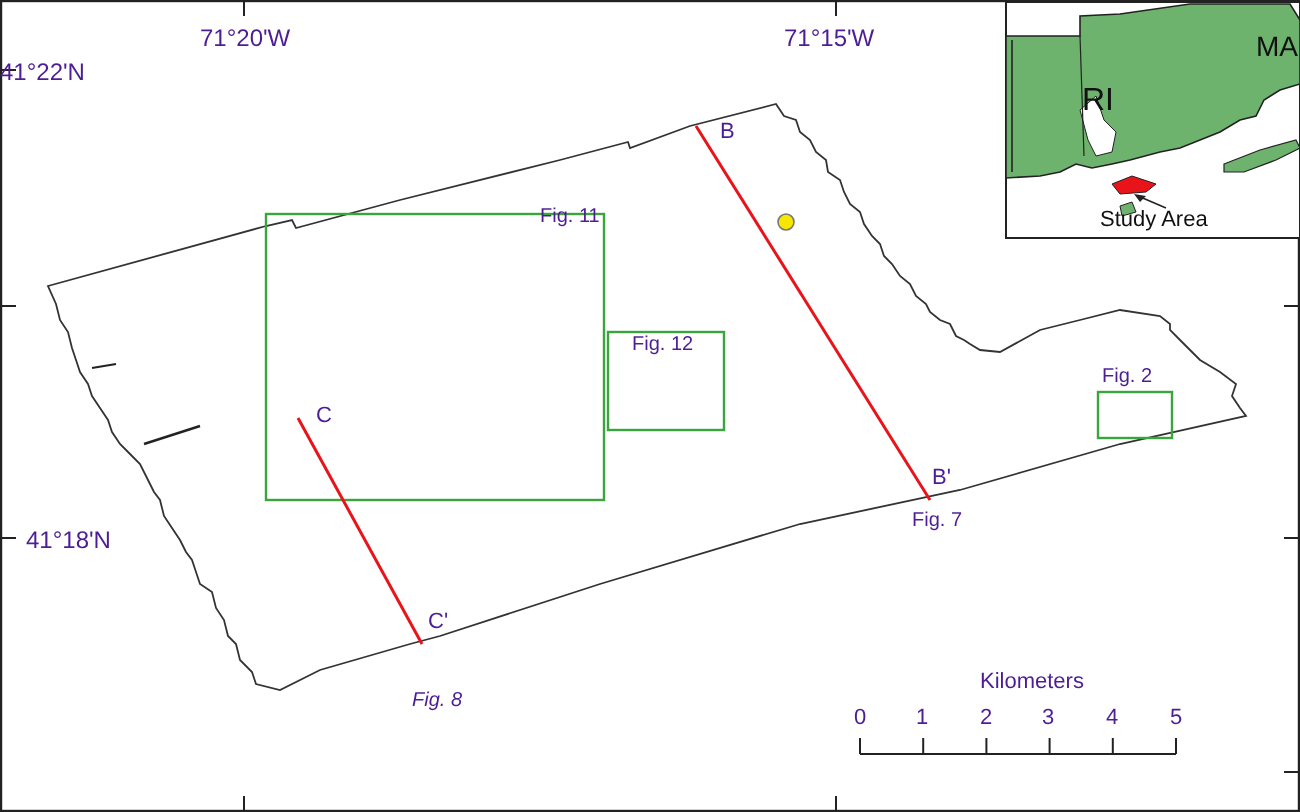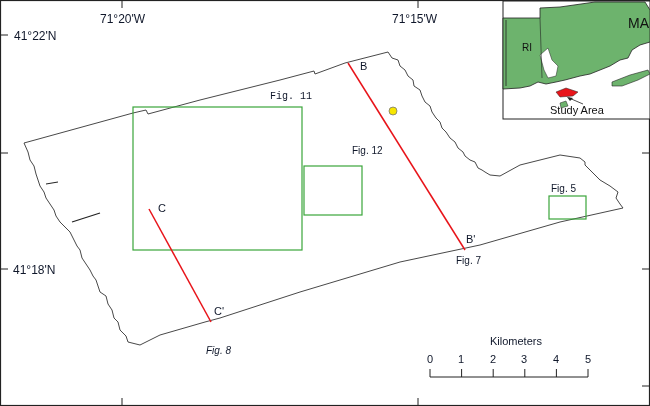--- a/index.html
+++ b/index.html
@@ -1,18 +1,18 @@
 <!DOCTYPE html>
 <html><head>
 <meta charset="utf-8">
 <style>
   html, body { margin:0; padding:0; background:#fff; }
   body { width:650px; height:406px; overflow:hidden; position:relative; font-family:"Liberation Sans", sans-serif; }
   #map { position:absolute; left:0; top:0; width:650px; height:406px; }
-  .lbl { position:absolute; font-size:11px; color:#0f172a; white-space:nowrap; line-height:1; }
+  .lbl { position:absolute; font-size:11px; color:#4c1d95; white-space:nowrap; line-height:1; }
   .coord { font-size:12px; }
   .fig { font-size:10px; }
   .inset-lbl { position:absolute; font-size:10px; color:#111; }
 </style>
 </head>
 <body>
 
 <svg id="map" viewBox="0 0 650 406" width="650" height="406">
 
   <rect x="0.5" y="0.5" width="649" height="405" fill="none" stroke="#222" stroke-width="1.2"></rect>
@@ -74,37 +74,37 @@
     <line x1="540" y1="18" x2="542" y2="78" stroke="#222" stroke-width="0.6"></line>
     <path fill="#6db36d" stroke="#222" stroke-width="0.5" d="M560,103 L566,101 L568,106 L561,108 Z"></path>
     <path fill="#e8141a" stroke="#222" stroke-width="0.5" d="M556,92 L566,88 L578,92 L573,96 L560,97 Z"></path>
     <line x1="583" y1="104" x2="569" y2="98" stroke="#222" stroke-width="0.8"></line>
     <path d="M567,97 L573,98 L570,101 Z" fill="#222"></path>
   </g>
 </svg>
 
 <div class="lbl coord" style="left:100px;top:13px;">71°20'W</div>
 <div class="lbl coord" style="left:392px;top:13px;">71°15'W</div>
-<div class="lbl coord" style="left:14px;top:30px;text-align:center;">41°22'N</div>
+<div class="lbl coord" style="left:0;top:30px;text-align:center;">41°22'N</div>
 <div class="lbl coord" style="left:13px;top:264px;">41°18'N</div>
 
 <div class="lbl" style="left:360px;top:61px;">B</div>
 <div class="lbl" style="left:466px;top:234px;">B'</div>
 <div class="lbl fig" style="left:456px;top:256px;">Fig. 7</div>
 <div class="lbl" style="left:158px;top:203px;">C</div>
 <div class="lbl" style="left:214px;top:306px;">C'</div>
 <div class="lbl fig" style="left:206px;top:346px;font-style:italic;">Fig. 8</div>
 
-<div class="lbl fig" style="left:270px;top:92px;font-family:Liberation Mono, monospace;">Fig. 11</div>
-<div class="lbl fig" style="left:316px;top:146px;margin-left:36px;">Fig. 12</div>
-<div class="lbl fig" style="left:551px;top:184px;">Fig. 5</div>
+<div class="lbl fig" style="left:270px;top:104px;">Fig. 11</div>
+<div class="lbl fig" style="left:316px;top:168px;">Fig. 12</div>
+<div class="lbl fig" style="left:551px;top:184px;">Fig. 2</div>
 
 <div class="lbl" style="left:490px;top:336px;font-size:11px;">Kilometers</div>
 <div class="lbl" style="left:427px;top:354px;">0</div>
 <div class="lbl" style="left:458px;top:354px;">1</div>
 <div class="lbl" style="left:490px;top:354px;">2</div>
 <div class="lbl" style="left:521px;top:354px;">3</div>
 <div class="lbl" style="left:553px;top:354px;">4</div>
 <div class="lbl" style="left:585px;top:354px;">5</div>
 
-<div class="inset-lbl" style="left:522px;top:42px;font-size:10px;">RI</div>
+<div class="inset-lbl" style="left:541px;top:42px;font-size:16px;">RI</div>
 <div class="inset-lbl" style="left:612px;top:15px;font-size:14px;margin-left:16px;">MA</div>
 <div class="inset-lbl" style="left:550px;top:104px;font-size:11px;">Study Area</div>
 
 </body></html>

